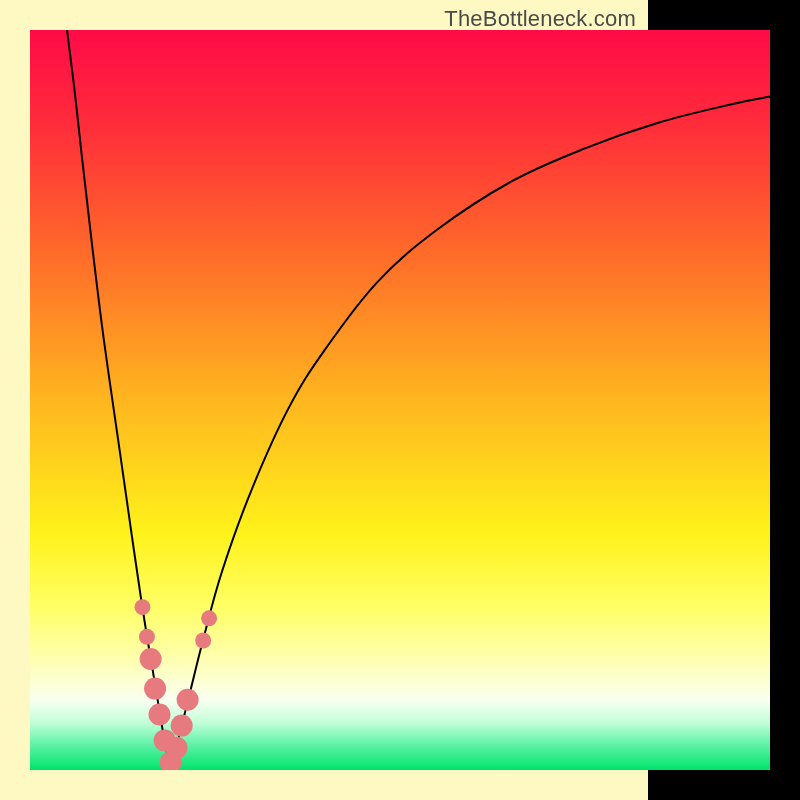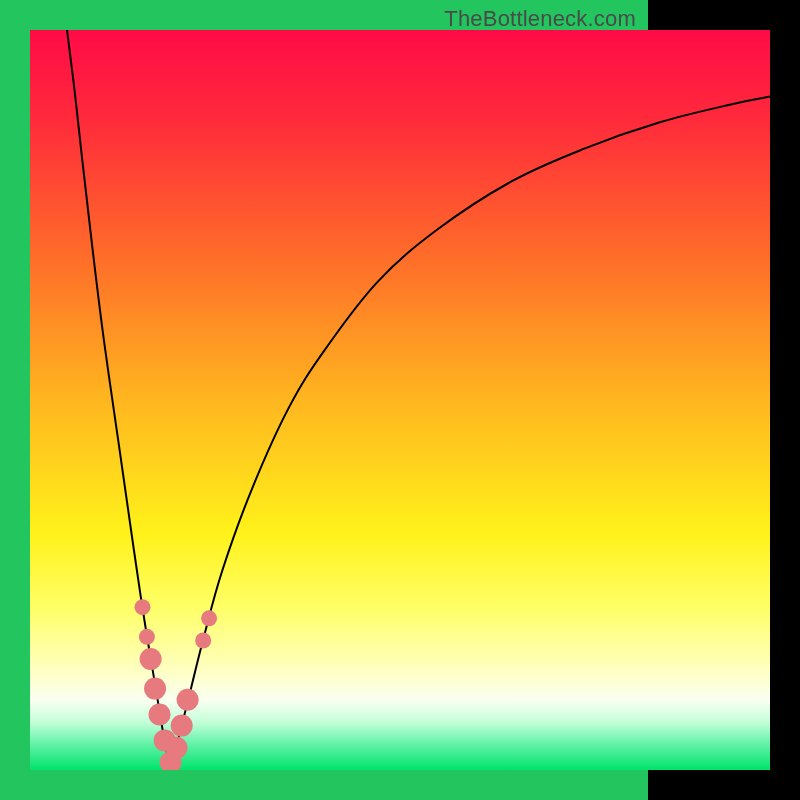--- a/index.html
+++ b/index.html
@@ -8,21 +8,21 @@
     width: 800px;
     height: 800px;
     overflow: hidden;
     background: #000;
     font-family: Arial, Helvetica, sans-serif;
   }
   .frame {
     position: absolute;
     left: 0; top: 0;
     width: 648px; height: 800px;
-    background: #22c55e;
+    background: #fef9c3;
   }
   .plot {
     position: absolute;
     left: 30px;
     top: 30px;
     width: 740px;
     height: 740px;
   }
   .watermark {
     position: absolute;

